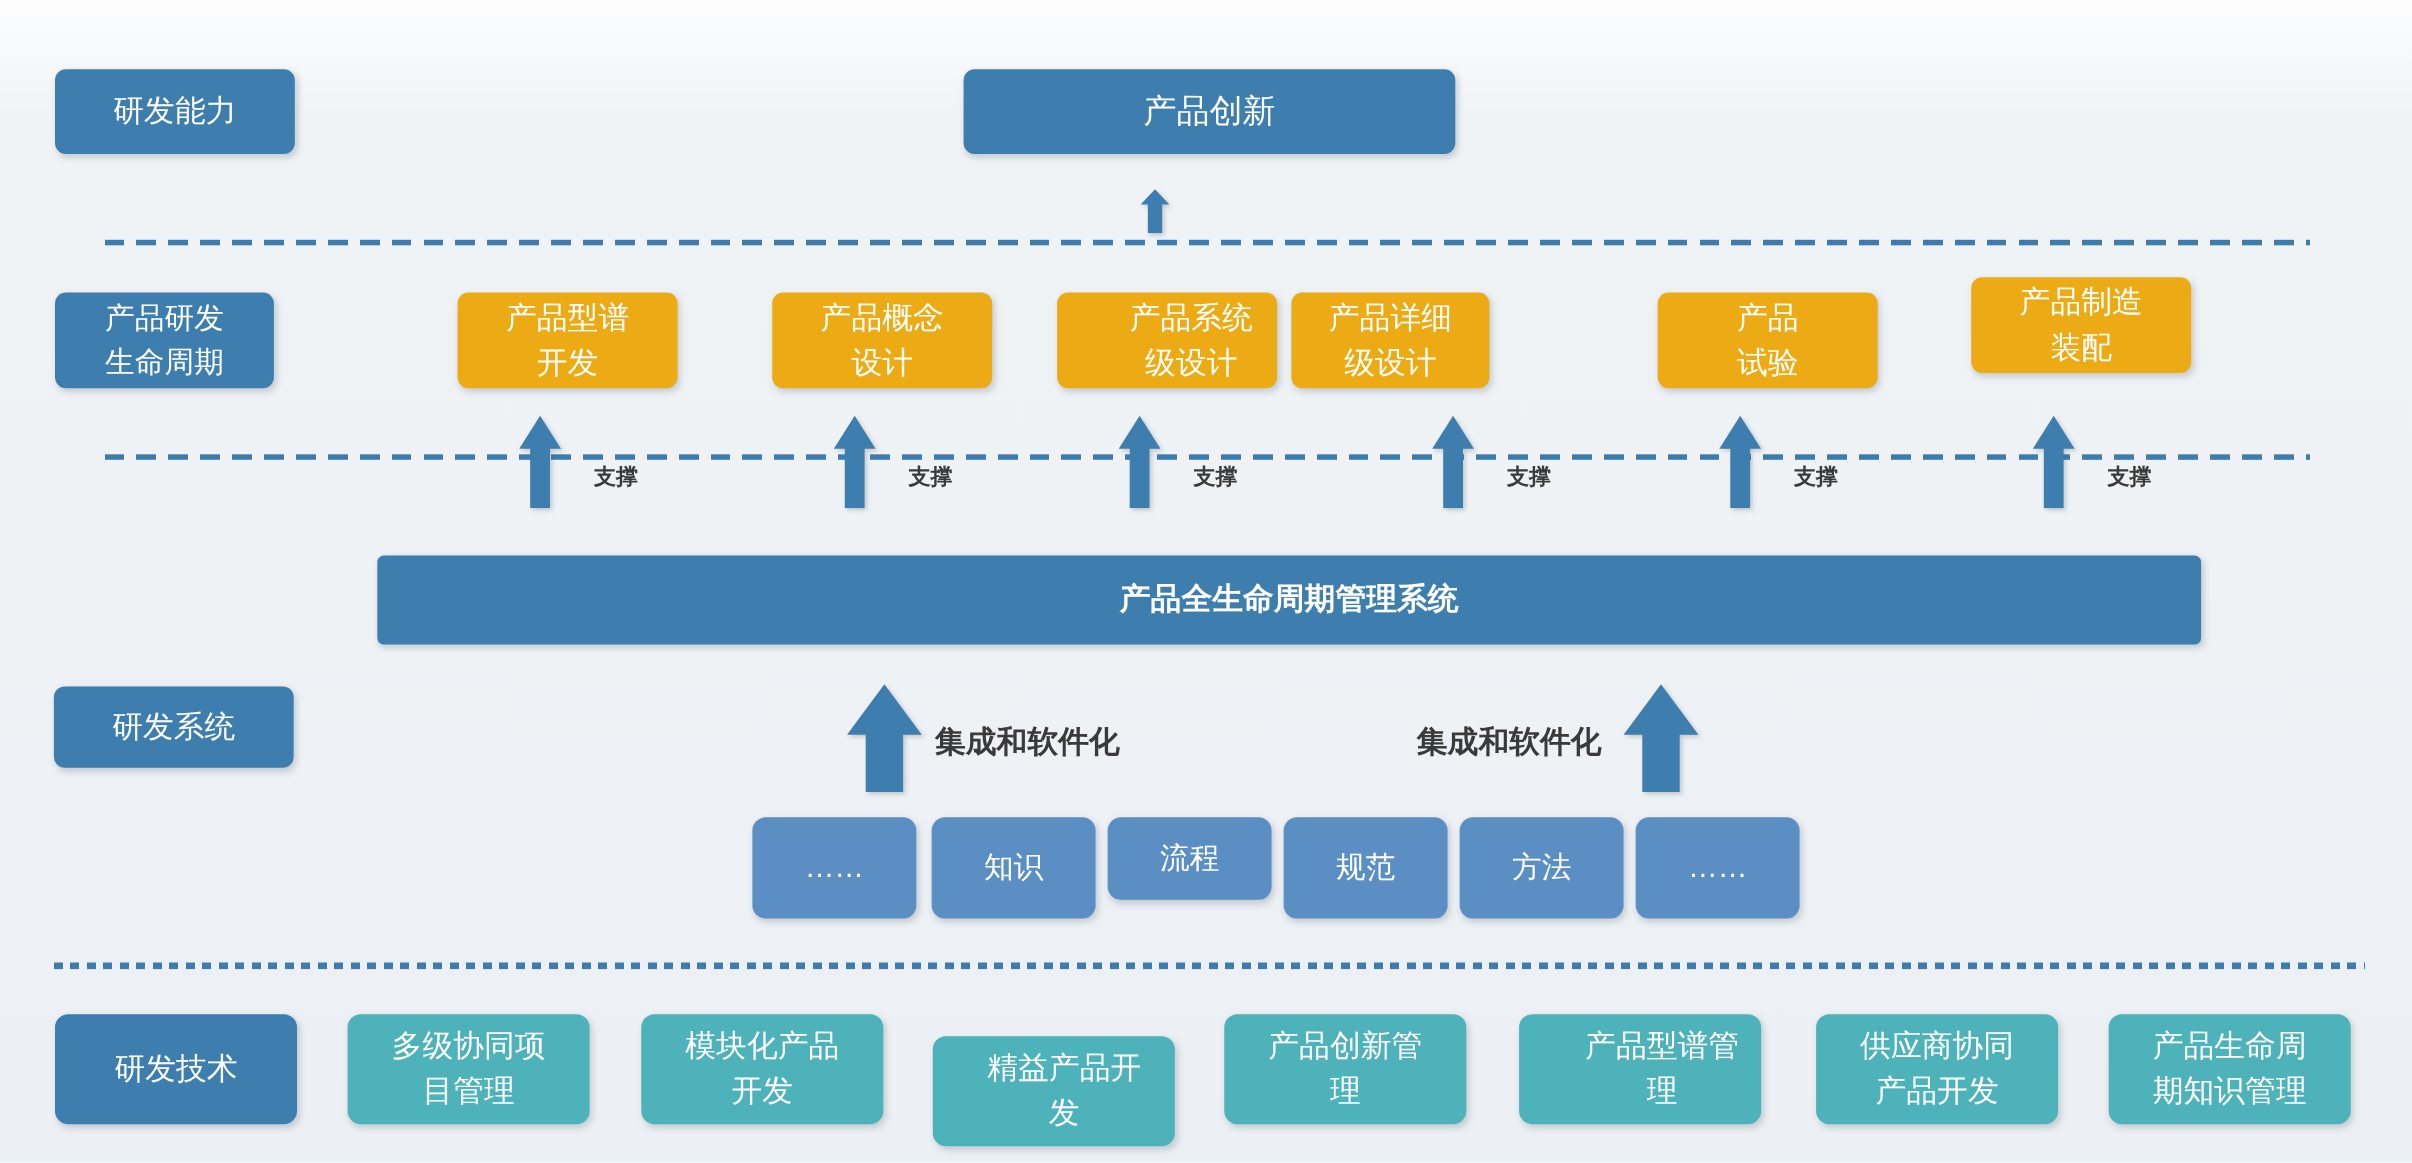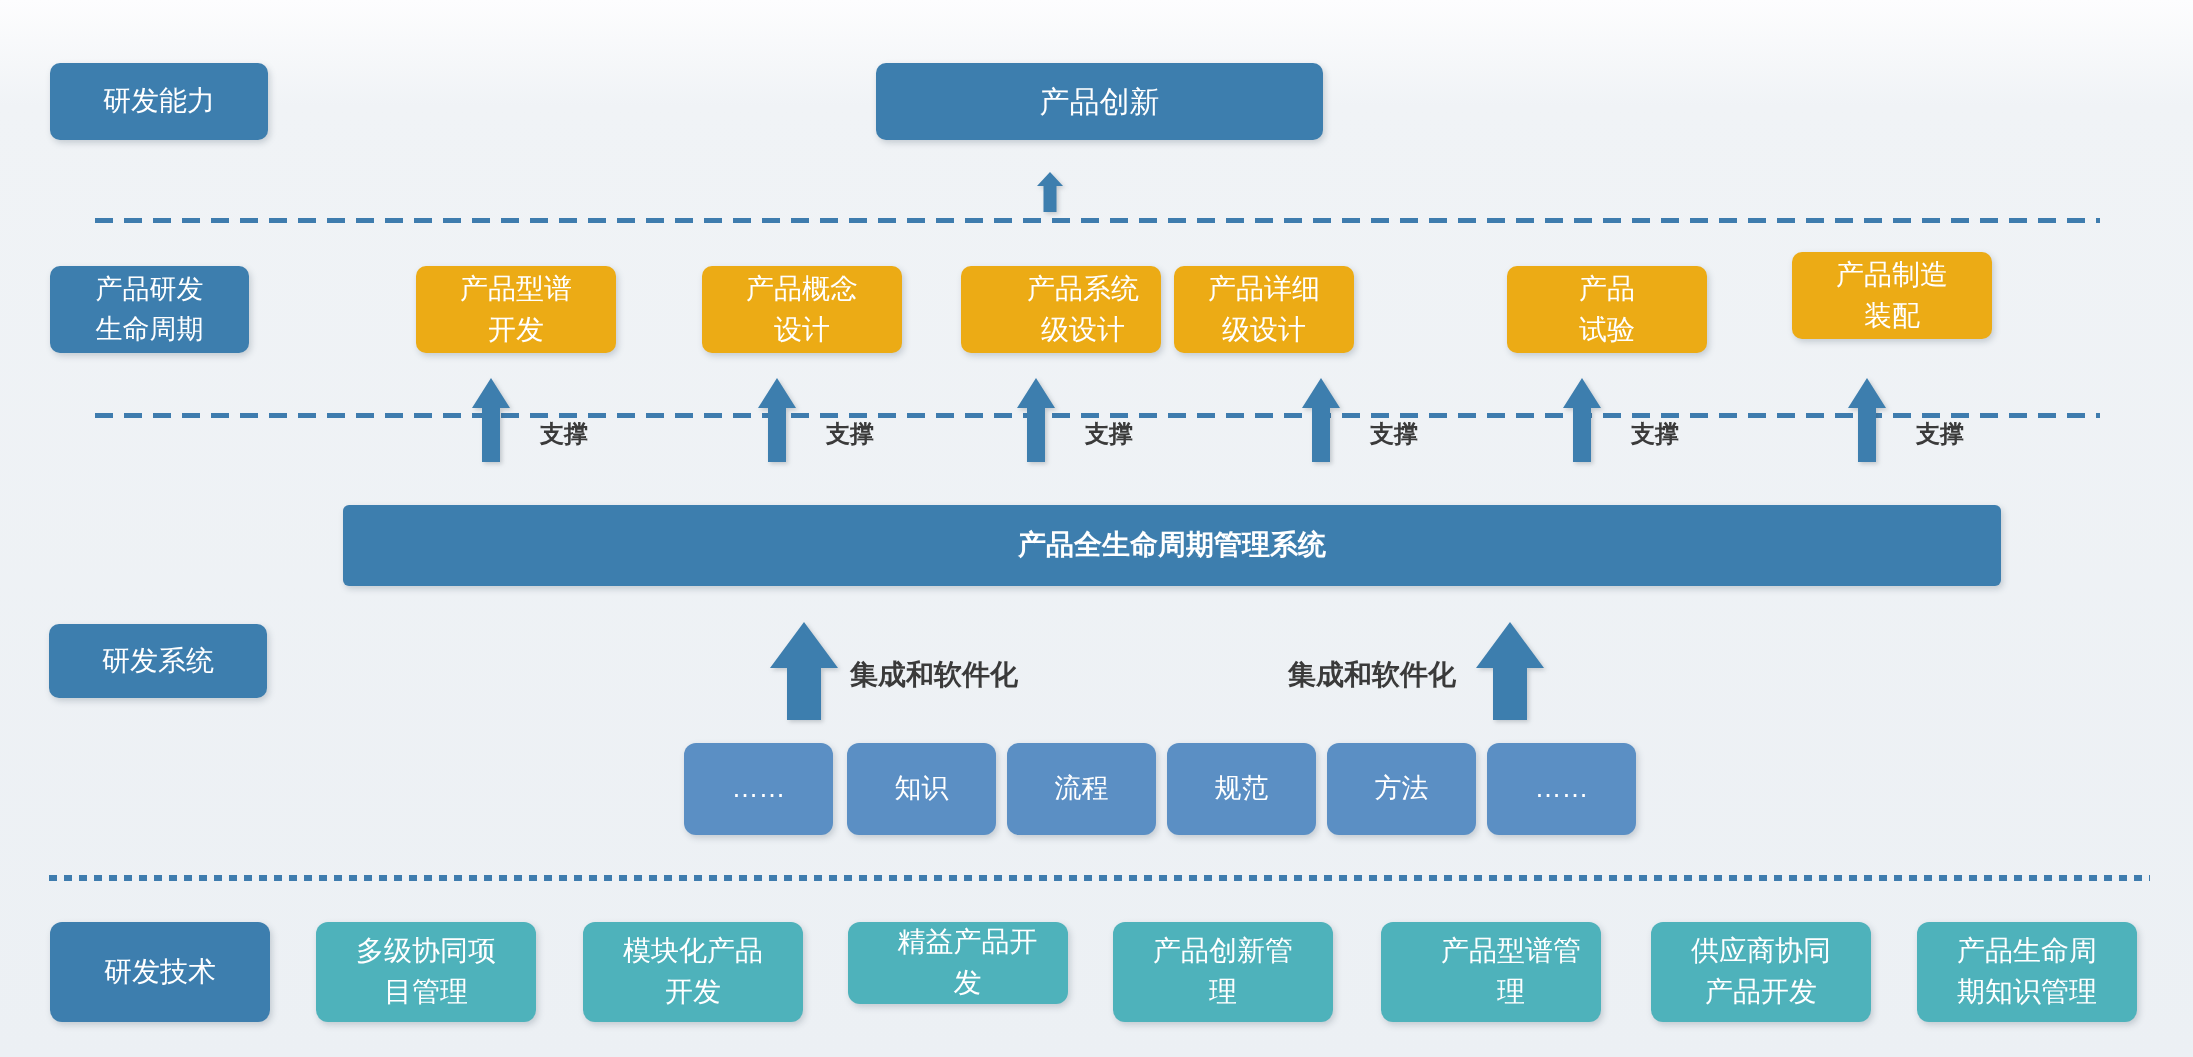--- a/index.html
+++ b/index.html
@@ -36,21 +36,21 @@
   .dot-line{
     position:absolute;height:6px;
     background:repeating-linear-gradient(90deg,#3e7cae 0px,#3e7cae 8px,transparent 8px,transparent 15px);
   }
   .arrow{position:absolute;filter:drop-shadow(2px 2px 2px rgba(60,70,80,0.25));}
   .flow-label{
     position:absolute;
     color:#3a3a3a;
     font-weight:600;
   }
-  .support-label{font-size:24px;line-height:42px;height:42px;}
+  .support-label{font-size:20px;line-height:42px;height:42px;}
   .integration-label{font-size:28px;line-height:46px;height:46px;}
 </style>
 </head>
 <body>
 
 <div class="canvas">
 
   <div class="box blue f28" style="left:50px;top:63px;width:218px;height:77px;">研发能力</div>
 
   <div class="box blue f30" style="left:876px;top:63px;width:447px;height:77px;">产品创新</div>
@@ -118,34 +118,34 @@
     </svg>
   <div class="flow-label integration-label" style="left:850px;top:652px;">集成和软件化</div>
 
   <div class="flow-label integration-label" style="left:1288px;top:652px;">集成和软件化</div>
   <svg class="arrow" style="left:1476px;top:622px;" width="68" height="98" viewBox="0 0 68 98">
     <polygon points="34,0 68,46 51,46 51,98 17,98 17,46 0,46" fill="#3d7eae"></polygon>
     </svg>
 
   <div class="box lightblue f27" style="left:684px;top:743px;width:149px;height:92px;border-radius:12px;">……</div>
   <div class="box lightblue f27" style="left:847px;top:743px;width:149px;height:92px;border-radius:12px;text-align:center;">知识</div>
-  <div class="box lightblue f27" style="left:1007px;top:743px;width:149px;height:92px;border-radius:12px;text-align:center;">流程</div>
+  <div class="box lightblue f27" style="left:1007px;top:743px;width:149px;height:75px;border-radius:12px;text-align:center;">流程</div>
   <div class="box lightblue f27" style="left:1167px;top:743px;width:149px;height:92px;border-radius:12px;">规范</div>
   <div class="box lightblue f27" style="left:1327px;top:743px;width:149px;height:92px;border-radius:12px;">方法</div>
   <div class="box lightblue f27" style="left:1487px;top:743px;width:149px;height:92px;border-radius:12px;">……</div>
 
   <div class="dot-line" style="left:49px;top:875px;width:2101px;"></div>
 
   <div class="box blue f28" style="left:50px;top:922px;width:220px;height:100px;border-radius:12px;">研发技术</div>
 
   <div class="box teal f28" style="left:316px;top:922px;width:220px;height:100px;border-radius:12px;">多级协同项
 目管理</div>
   <div class="box teal f28" style="left:583px;top:922px;width:220px;height:100px;border-radius:12px;">模块化产品
 开发</div>
-  <div class="box teal f28" style="left:848px;top:922px;width:220px;height:82px;border-radius:12px;padding-left:19px;">精益产品开
+  <div class="box teal f28" style="left:848px;top:942px;width:220px;height:100px;border-radius:12px;padding-left:19px;">精益产品开
 发</div>
   <div class="box teal f28" style="left:1113px;top:922px;width:220px;height:100px;border-radius:12px;">产品创新管
 理</div>
   <div class="box teal f28" style="left:1381px;top:922px;width:220px;height:100px;border-radius:12px;padding-left:40px;">产品型谱管
 理</div>
   <div class="box teal f28" style="left:1651px;top:922px;width:220px;height:100px;border-radius:12px;">供应商协同
 产品开发</div>
   <div class="box teal f28" style="left:1917px;top:922px;width:220px;height:100px;border-radius:12px;">产品生命周
 期知识管理</div>
 

